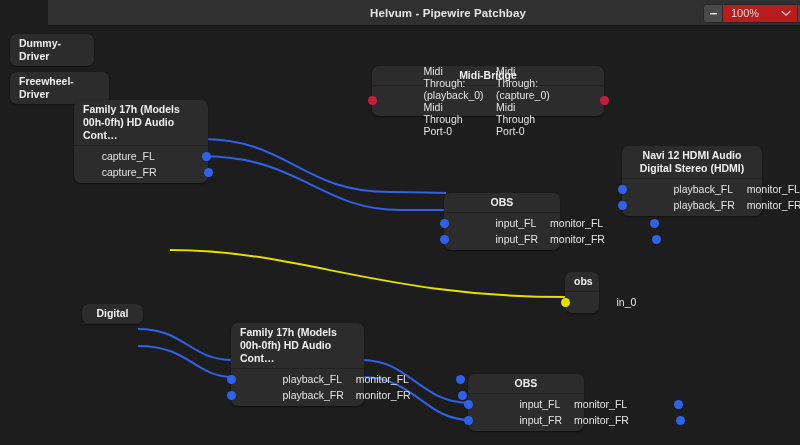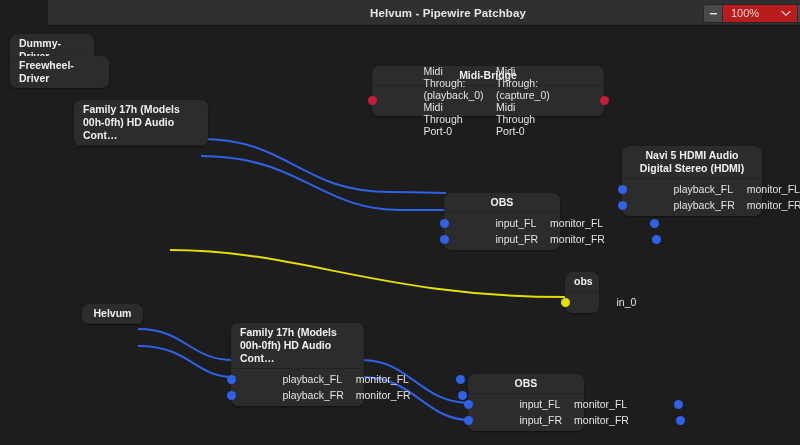--- a/index.html
+++ b/index.html
@@ -174,42 +174,48 @@
         <path d="M 170 224 C 300 224, 380 271, 566 271" stroke="#e6e000" stroke-width="2" fill="none"></path>
         <path d="M 138 303 C 185 303, 190 334, 233 334" stroke="#2f62e8" stroke-width="2" fill="none"></path>
         <path d="M 138 320 C 190 320, 195 351, 233 351" stroke="#2f62e8" stroke-width="2" fill="none"></path>
         <path d="M 362 334 C 410 334, 420 377, 470 377" stroke="#2f62e8" stroke-width="2" fill="none"></path>
         <path d="M 362 351 C 415 351, 425 394, 470 394" stroke="#2f62e8" stroke-width="2" fill="none"></path>
       </svg>
     <div id="node-layer">
         <div class="node chip title-left" style="left: 10px; top: 8px; width: 84px;">
           <div class="node-title">Dummy-Driver</div>
         </div>
-        <div class="node chip title-left" style="left: 10px; top: 30px; width: 99px;">
+        <div class="node chip title-left" style="left: 10px; top: 46px; width: 99px;">
           <div class="node-title">Freewheel-Driver</div>
         </div>
         <div class="node title-left" style="left: 74px; top: 74px; width: 134px;">
           <div class="node-title">Family 17h (Models
 00h-0fh) HD Audio Cont…</div>
+          <div class="ports">
+            <div class="col out">
+              <div class="port"><span class="port-label">capture_FL</span><span class="dot right"></span></div>
+              <div class="port"><span class="port-label">capture_FR</span><span class="dot right"></span></div>
+            </div>
+          </div>
         </div>
         <div class="node title-center" style="left: 372px; top: 40px; width: 232px;">
           <div class="node-title">Midi-Bridge</div>
           <div class="ports">
             <div class="col in">
               <div class="port tall"><span class="dot midi left"></span><span class="port-label">Midi Through:(playback_0)
 Midi Through Port-0</span></div>
             </div>
             <div class="col out">
               <div class="port tall"><span class="port-label">Midi Through:(capture_0)
 Midi Through Port-0</span><span class="dot midi right"></span></div>
             </div>
           </div>
         </div>
         <div class="node title-center" style="left: 622px; top: 120px; width: 140px;">
-          <div class="node-title">Navi 5 HDMI Audio
+          <div class="node-title">Navi 12 HDMI Audio
 Digital Stereo (HDMI)</div>
           <div class="ports">
             <div class="col in">
               <div class="port"><span class="dot left"></span><span class="port-label">playback_FL</span></div>
               <div class="port"><span class="dot left"></span><span class="port-label">playback_FR</span></div>
             </div>
             <div class="col out">
               <div class="port"><span class="port-label">monitor_FL</span><span class="dot right"></span></div>
               <div class="port"><span class="port-label">monitor_FR</span><span class="dot right"></span></div>
             </div>
@@ -232,21 +238,21 @@
         </div>
         <div class="node title-center" style="left: 565px; top: 246px; width: 34px;">
           <div class="node-title">obs</div>
           <div class="ports">
             <div class="col in">
               <div class="port"><span class="dot video left"></span><span class="port-label">in_0</span></div>
             </div>
           </div>
         </div>
         <div class="node title-center" style="left: 82px; top: 278px; width: 61px;">
-          <div class="node-title">Helvum</div>
+          <div class="node-title">Digital</div>
         </div>
         <div class="node title-left" style="left: 231px; top: 297px; width: 133px;">
           <div class="node-title">Family 17h (Models
 00h-0fh) HD Audio Cont…</div>
           <div class="ports">
             <div class="col in">
               <div class="port"><span class="dot left"></span><span class="port-label">playback_FL</span></div>
               <div class="port"><span class="dot left"></span><span class="port-label">playback_FR</span></div>
             </div>
             <div class="col out">

